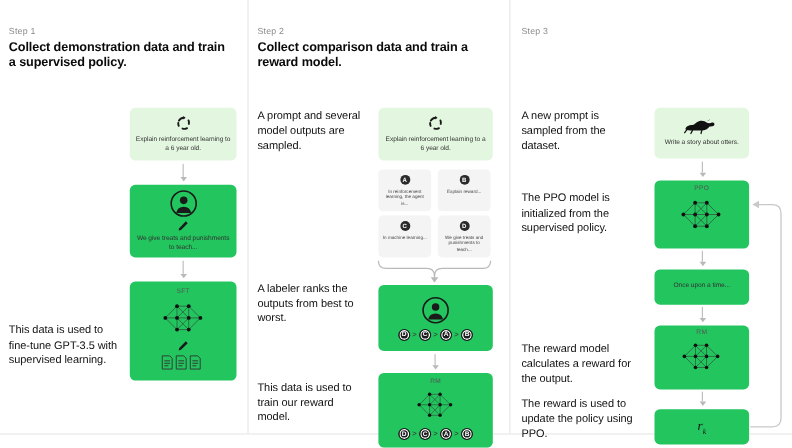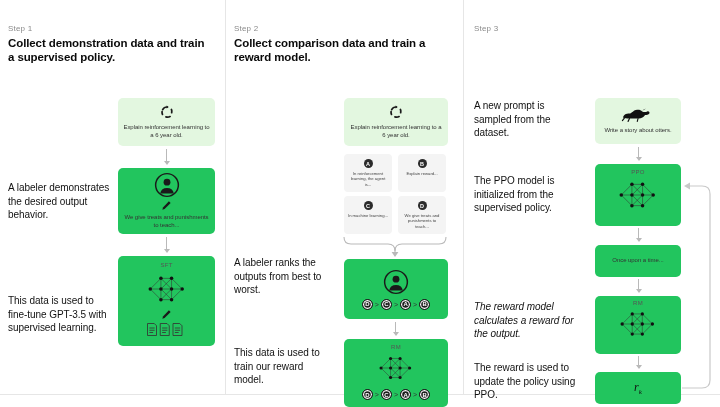--- a/index.html
+++ b/index.html
@@ -87,21 +87,20 @@
 
   <div class="vdiv" style="left:225px;"></div>
   <div class="vdiv" style="left:463px;"></div>
   <div class="hdiv" style="top:394px;"></div>
 
   <div class="col col-1">
 
     <div class="step-label" style="left:8px; top:8px;">Step 1</div>
     <div class="step-title" style="left:8px; top:20px; width:200px;">Collect demonstration data and train a supervised policy.</div>
 
-    <div class="desc" style="left:8px; top:165px; width:105px;">A labeler demonstrates the desired output behavior.</div>
     <div class="desc" style="left:8px; top:278px; width:100px;">This data is used to fine-tune GPT-3.5 with supervised learning.</div>
 
     <div class="card green" style="left:118px; top:82px; width:97px; height:48px;">
       <span>
         <svg width="16" height="16" viewBox="0 0 24 24">
           <g fill="none" stroke="#1a1a1a" stroke-width="2.6" stroke-linecap="round">
             <path d="M5.5 8.5 A7.5 7.5 0 0 1 12 4.5"></path>
             <path d="M18.6 8.2 A7.5 7.5 0 0 1 19 13"></path>
             <path d="M16.6 18.8 A7.5 7.5 0 0 1 10.4 19.3"></path>
             <path d="M5.2 15.6 A7.5 7.5 0 0 1 4.6 11.6"></path>
@@ -179,20 +178,21 @@
         </svg>
       </span>
     </div>
   </div>
 
   <div class="col col-2">
 
     <div class="step-label" style="left:8px; top:8px;text-align:center;">Step 2</div>
     <div class="step-title" style="left:8px; top:20px; width:205px;">Collect comparison data and train a reward model.</div>
 
+    <div class="desc" style="left:8px; top:83px; width:95px;">A prompt and several model outputs are sampled.</div>
     <div class="desc" style="left:8px; top:240px; width:105px;">A labeler ranks the outputs from best to worst.</div>
     <div class="desc" style="left:8px; top:330px; width:95px;">This data is used to train our reward model.</div>
 
     <div class="card green" style="left:118px; top:82px; width:104px; height:48px;">
       <span>
         <svg width="16" height="16" viewBox="0 0 24 24">
           <g fill="none" stroke="#1a1a1a" stroke-width="2.6" stroke-linecap="round">
             <path d="M5.5 8.5 A7.5 7.5 0 0 1 12 4.5"></path>
             <path d="M18.6 8.2 A7.5 7.5 0 0 1 19 13"></path>
             <path d="M16.6 18.8 A7.5 7.5 0 0 1 10.4 19.3"></path>
@@ -287,21 +287,21 @@
       </div>
     </div>
   </div>
 
   <div class="col col-3">
 
     <div class="step-label" style="left:10px; top:8px;">Step 3</div>
 
     <div class="desc" style="left:10px; top:83px; width:95px;">A new prompt is sampled from the dataset.</div>
     <div class="desc" style="left:10px; top:158px; width:110px;">The PPO model is initialized from the supervised policy.</div>
-    <div class="desc" style="left:10px; top:284px; width:105px;font-style:italic;">The reward model calculates a reward for the output.</div>
+    <div class="desc" style="left:10px; top:295px; width:105px;">The reward model calculates a reward for the output.</div>
     <div class="desc" style="left:10px; top:345px; width:105px;">The reward is used to update the policy using PPO.</div>
 
     <div class="card green" style="left:131px; top:82px; width:86px; height:46px;">
       <span>
         <svg width="34" height="16" viewBox="0 0 48 22">
           <path d="M3 15 c0-4 4-6 9-6 c3 0 5-4 9-5 c4-1 7 0 9 2 c2 1 5 1 7 0
                    c2-1 4 1 3 3 c-1 2-4 2-6 2 c-2 3-5 5-9 5 H9 c-3 0-6-1-6 -1 z
                    M30 5 c1-1 3-3 5-3" fill="#111"></path>
           <path d="M5 15 l-3 4 M12 16 l-2 4 M24 16 l-1 4" stroke="#111" stroke-width="1.6" fill="none" stroke-linecap="round"></path>
         </svg>

